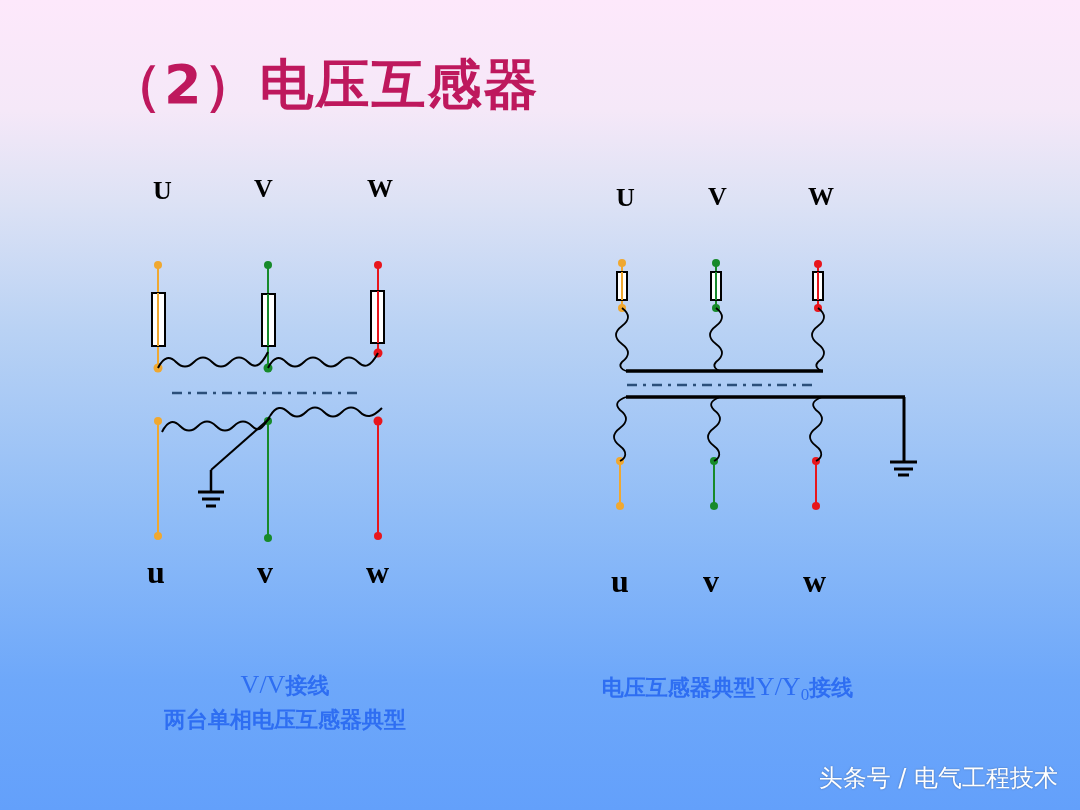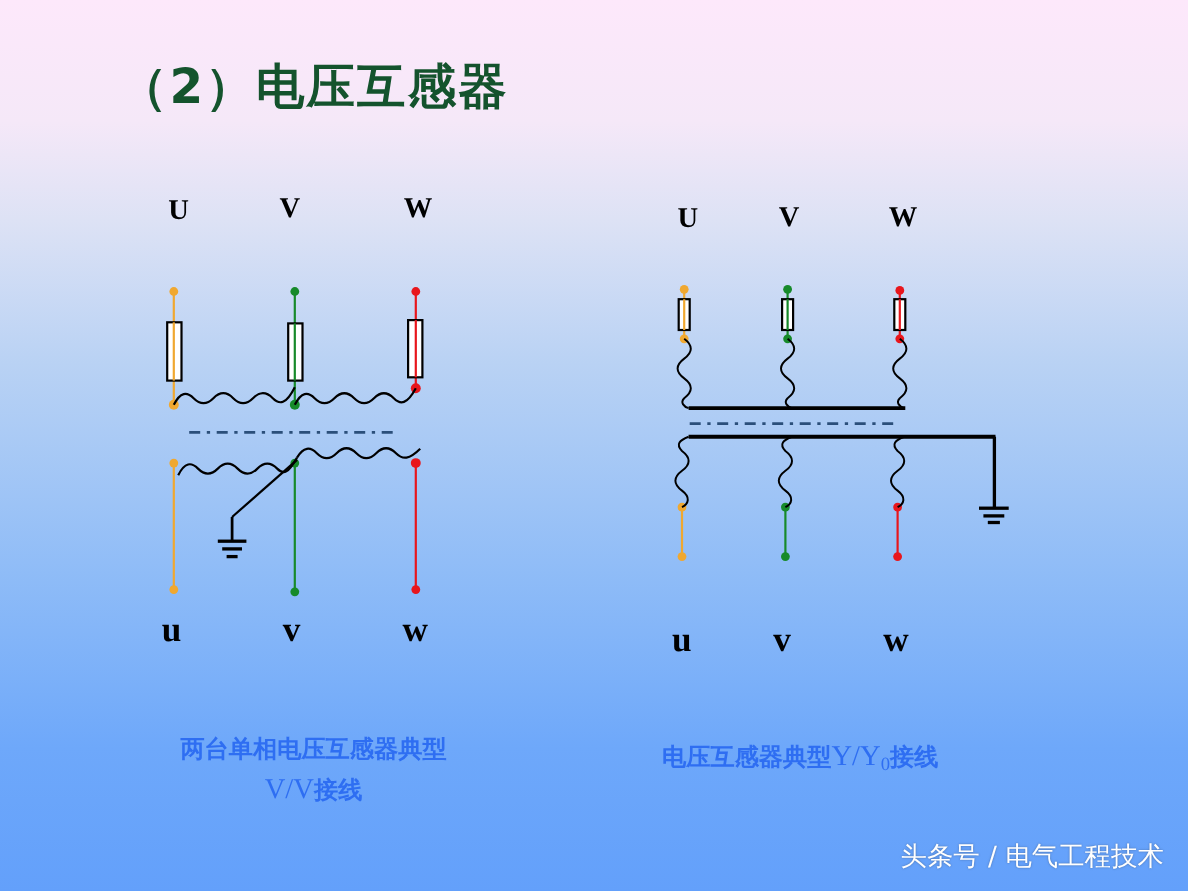--- a/index.html
+++ b/index.html
@@ -4,21 +4,21 @@
 <style>
   html, body { margin:0; padding:0; }
   body {
     width:1080px; height:810px; overflow:hidden; position:relative;
     background: linear-gradient(to bottom, #fde8fb 0px, #f5e8f8 110px, #dde2f5 200px, #b9d2f4 330px, #8fbcf7 520px, #6ea8fa 680px, #63a0fb 810px);
     font-family: "DejaVu Sans", sans-serif;
   }
   .title {
     position:absolute; left:108px; top:58px;
     font-family: "DejaVu Sans", sans-serif; font-weight:bold;
-    font-size:44px; color:#14532d; letter-spacing:2px; line-height:1;
+    font-size:54px; color:#be185d; letter-spacing:2px; line-height:1;
   }
   svg.diagram { position:absolute; left:0; top:0; }
   .phase-label {
     position:absolute; font-family:"Liberation Serif", serif; font-weight:bold;
     color:#000; line-height:1;
   }
   .upper { font-size:26px; }
   .lower { font-size:32px; }
   .caption {
     position:absolute; font-family:"DejaVu Sans", sans-serif; font-weight:bold;
@@ -156,21 +156,21 @@
       <line x1="898" y1="475" x2="909" y2="475" stroke="#000" stroke-width="3"></line>
     </g>
 
     <path fill="none" stroke="#000" stroke-width="1.8" d="M626,397 C618,400 614,404 620,410 C628,416 628,422 620,428 C612,434 612,440 620,446 C628,452 626,458 620,461"></path>
     <path fill="none" stroke="#000" stroke-width="1.8" d="M720,397 C712,400 708,404 714,410 C722,416 722,422 714,428 C706,434 706,440 714,446 C722,452 720,458 714,461"></path>
     <path fill="none" stroke="#000" stroke-width="1.8" d="M822,397 C814,400 810,404 816,410 C824,416 824,422 816,428 C808,434 808,440 816,446 C824,452 822,458 816,461"></path>
   </g>
 </svg>
 
 <div class="caption" style="left:110px;top:666px;width:350px;">
+  <div><span class="ser">V/V</span><span>接线</span></div>
   <div>两台单相电压互感器典型</div>
-  <div><span class="ser">V/V</span><span>接线</span></div>
 </div>
 
 <div class="caption" style="left:555px;top:668px;width:345px;">
   <span>电压互感器典型</span><span class="ser">Y/Y</span><sub>0</sub><span>接线</span>
 </div>
 
 <div class="watermark">头条号 / 电气工程技术</div>
 
 </body></html>

